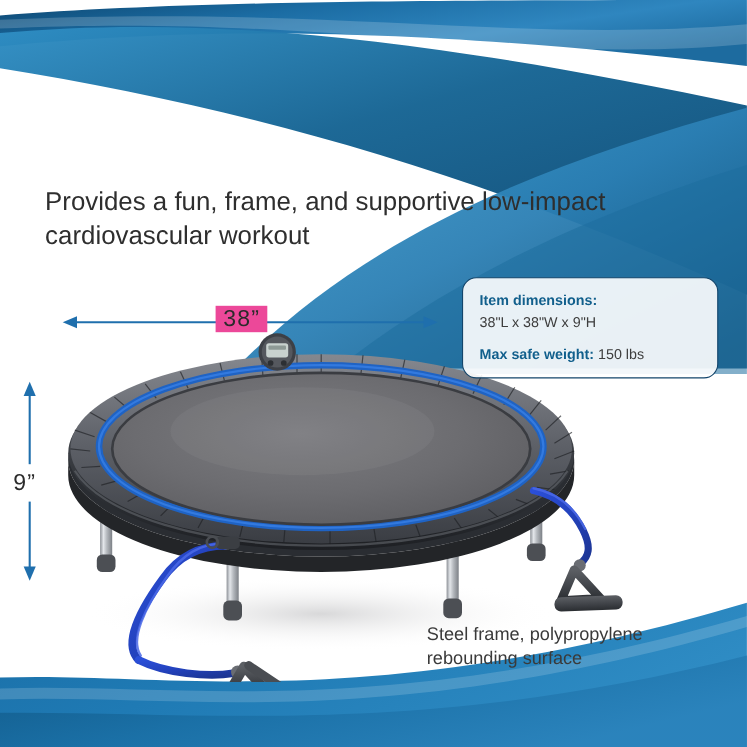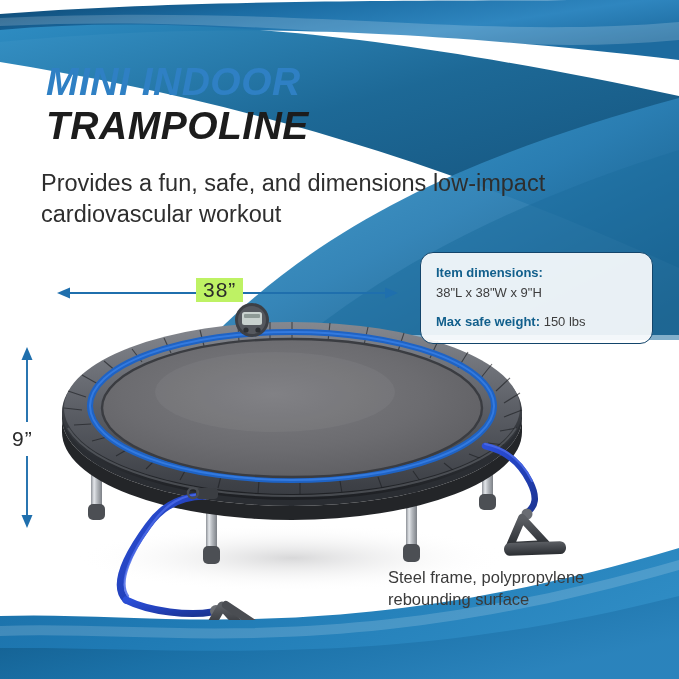--- a/index.html
+++ b/index.html
@@ -73,21 +73,21 @@
   #spec-dim-label { display: block; }
   #spec-dim-value { display: block; }
   .spec-inline { margin-bottom: 6px; }
 
   
   #dim-width { left: 55px; top: 279px; width: 345px; height: 28px; }
   #dim-width-label {
     left: 196px; top: 278px;
     font-size: 21px;
     color: #2b2b2b;
-    background: #bef264;
+    background: #ec4899;
     padding: 0 7px;
     letter-spacing: 1px;
   }
   #dim-height { left: 12px; top: 345px; width: 30px; height: 185px; }
   #dim-height-label {
     left: 10px; top: 422px;
     font-size: 21px;
     color: #2b2b2b;
     background: #ffffff;
     padding: 5px 2px;
@@ -154,26 +154,22 @@
         <stop offset="0%" stop-color="#0f5582"></stop>
         <stop offset="50%" stop-color="#1a6fa5"></stop>
         <stop offset="100%" stop-color="#2a82bb"></stop>
       </linearGradient>
     </defs>
     <path d="M0,616 C150,610 330,652 679,548 L679,679 L0,679 Z" fill="url(#gBot1)"></path>
     <path d="M0,648 C180,646 380,672 679,596 L679,679 L0,679 Z" fill="url(#gBot2)" opacity="0.9"></path>
     <path d="M0,626 C160,620 340,658 679,560 L679,570 C340,668 160,630 0,636 Z" fill="#ffffff" opacity="0.16"></path>
   </svg>
 
-  <div id="headline-block" class="abs">
-    <div class="title-line" id="title-primary">MINI INDOOR</div>
-    <div class="title-line" id="title-secondary">TRAMPOLINE</div>
-  </div>
-
-  <div id="subtitle" class="abs">Provides a fun, safe, and dimensions low-impact cardiovascular workout</div>
+
+  <div id="subtitle" class="abs">Provides a fun, frame, and supportive low-impact cardiovascular workout</div>
 
   <svg id="product-photo" class="abs" viewBox="0 0 600 320">
     <defs>
       <radialGradient id="matGrad" cx="0.45" cy="0.4" r="0.72">
         <stop offset="0%" stop-color="#7c7c80"></stop>
         <stop offset="55%" stop-color="#6c6c70"></stop>
         <stop offset="100%" stop-color="#5a5a5e"></stop>
       </radialGradient>
       <linearGradient id="rimGrad" x1="0" y1="0" x2="0" y2="1">
         <stop offset="0%" stop-color="#6a6d74"></stop>

